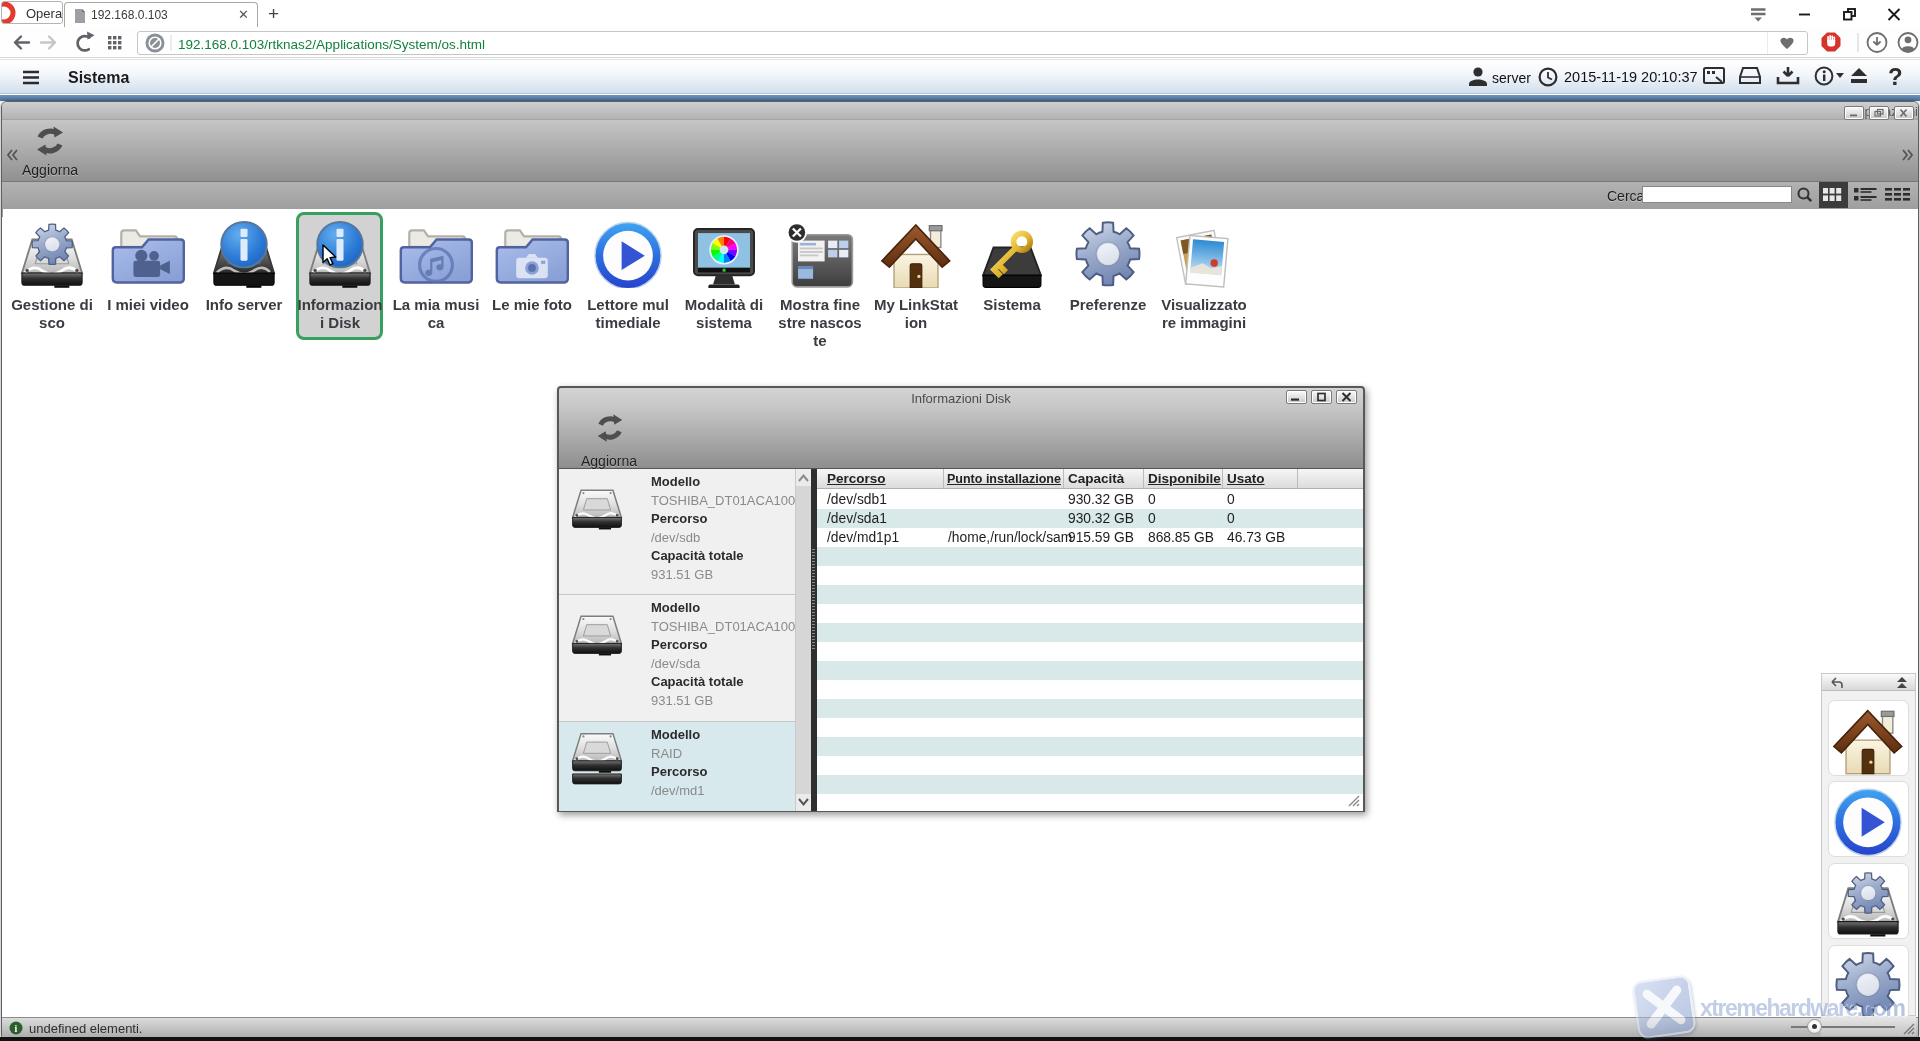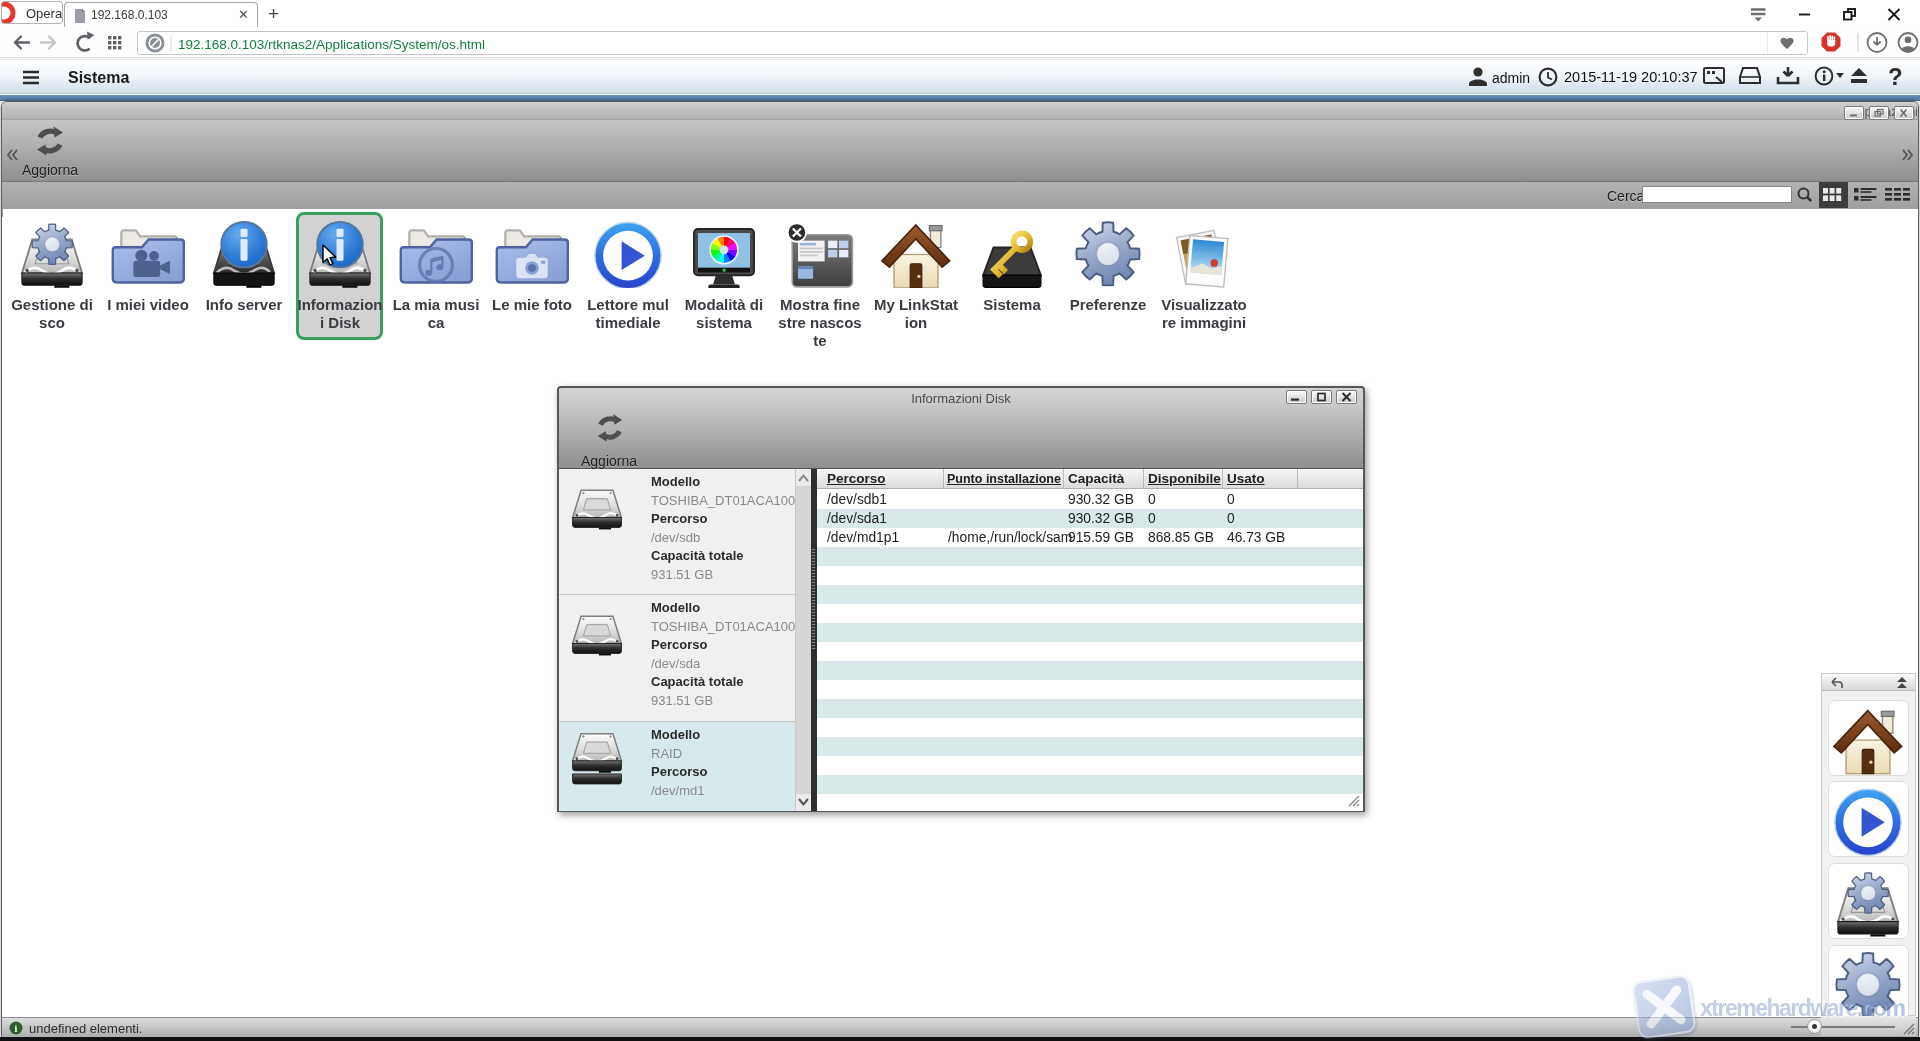--- a/index.html
+++ b/index.html
@@ -386,21 +386,21 @@
           <polygon points="21,6 29,6 25,11" fill="#2e2e2e"></polygon>
         </g>
 
       <g transform="translate(391,8)">
           <polygon points="8,0 16,8 0,8" fill="#2e2e2e"></polygon>
           <rect x="0" y="11" width="16" height="4" fill="#2e2e2e"></rect>
         </g>
 
       <text x="428" y="25" font-size="24" font-weight="bold" fill="#2e2e2e" font-family="Liberation Sans">?</text>
     </svg>
-    <span style="position:absolute;left:32px;top:10px;font-size:14px;color:#111">admin</span>
+    <span style="position:absolute;left:32px;top:10px;font-size:14px;color:#111">server</span>
     <span style="position:absolute;left:104px;top:9px;font-size:14.5px;color:#111">2015-11-19 20:10:37</span>
   </div>
 </div>
 <div id="bluestrip"></div>
 
 <div id="appwin">
   <div class="titlebar">
       <span class="t">Applicazioni</span>
     <div class="wbtn" style="right:54px;top:4px;width:20px">
         <svg width="18" height="12" viewBox="0 0 18 12">

